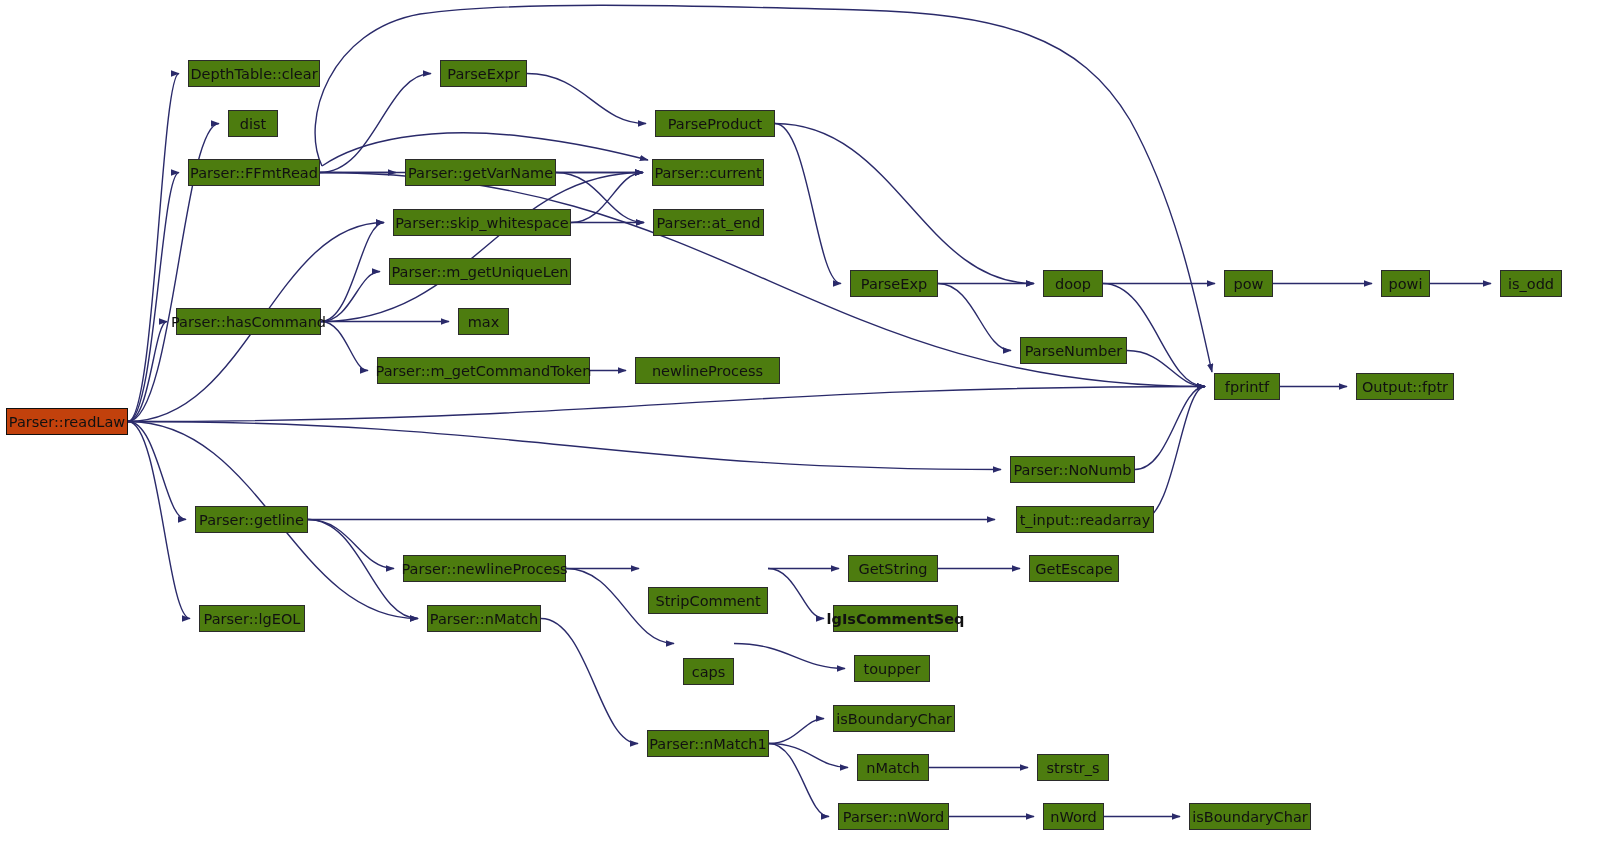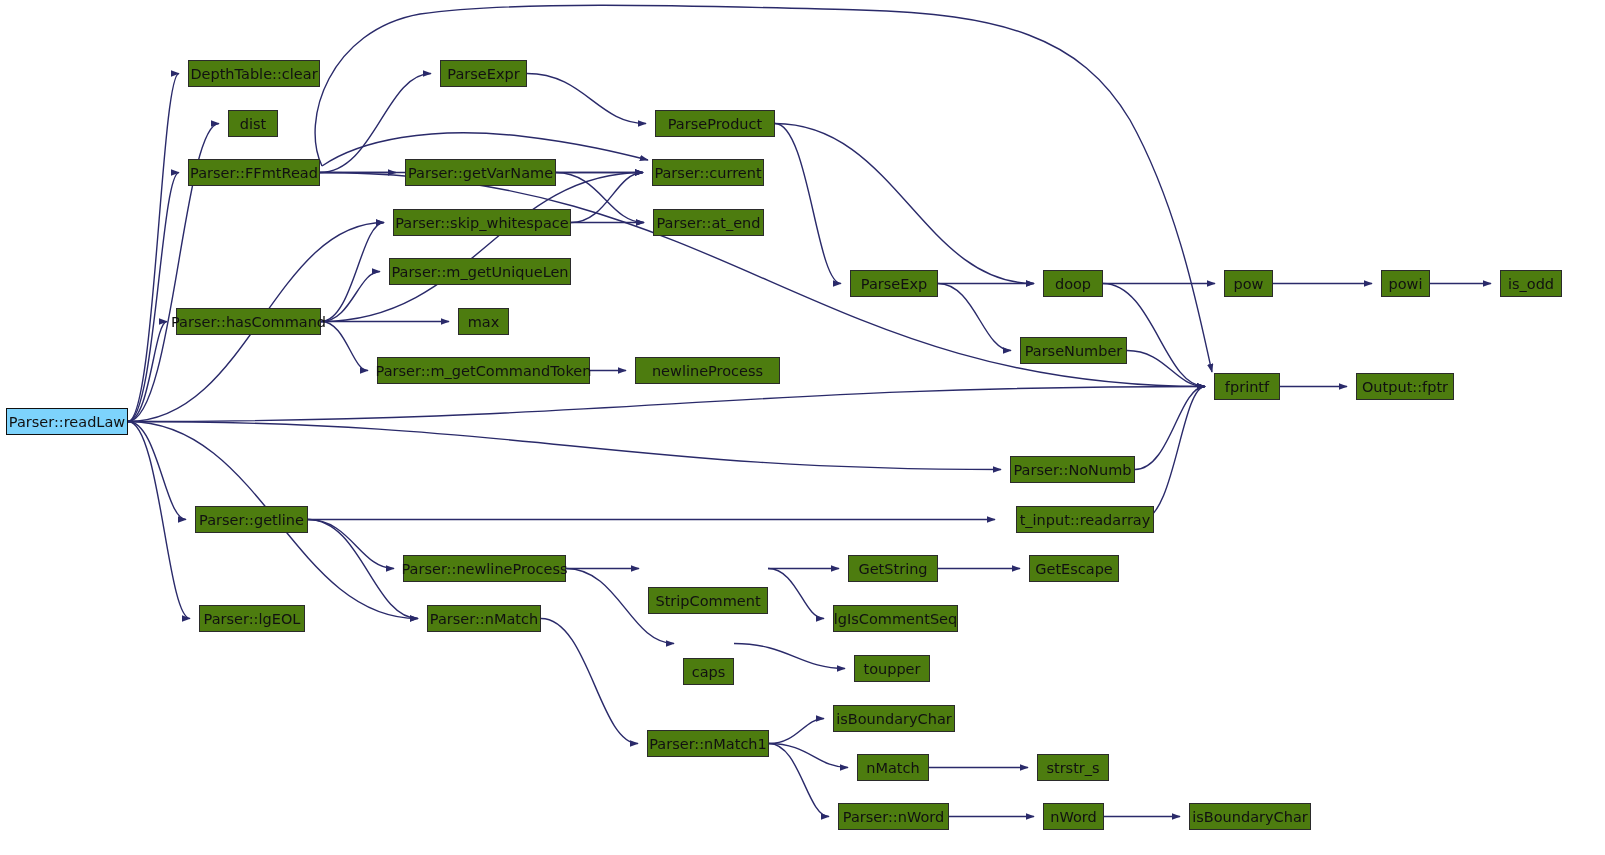--- a/index.html
+++ b/index.html
@@ -2,21 +2,21 @@
 <html><head>
 <meta charset="utf-8">
 <style>
   html,body{margin:0;padding:0;background:#ffffff;}
   #canvas{position:relative;width:1605px;height:855px;background:#ffffff;
           font-family:"DejaVu Sans","Liberation Sans",sans-serif;overflow:hidden;}
   #edges{position:absolute;left:0;top:0;width:1605px;height:855px;}
   .node{position:absolute;box-sizing:border-box;border:1px solid #2b2b2b;
         background:#4d7c0f;display:flex;align-items:center;justify-content:center;
         font-size:14.5px;color:#111111;white-space:nowrap;letter-spacing:0px;}
-  .node.root{background:#7dd3fc;border:1px solid #101010;}
+  .node.root{background:#c2410c;border:1px solid #101010;}
   .node span{pointer-events:none;}
 </style>
 </head>
 <body>
 
 <div id="canvas">
   <svg id="edges" viewBox="0 0 1605 855" xmlns="http://www.w3.org/2000/svg">
     <defs>
       <marker id="arrow" markerWidth="9" markerHeight="9" refX="8.2" refY="3.2" orient="auto" markerUnits="userSpaceOnUse">
         <path d="M0,0 L9,3.2 L0,6.4 z" fill="#2a2a6a"></path>
@@ -169,21 +169,21 @@
     </div>
     <div class="node" style="left: 648px; top: 555px; width: 120px; height: 27px; margin-top: 32px;">
       <span>StripComment</span>
     </div>
     <div class="node" style="left: 683px; top: 630px; width: 51px; height: 27px; margin-top: 28px;">
       <span>caps</span>
     </div>
     <div class="node" style="left: 848px; top: 555px; width: 90px; height: 27px;">
       <span>GetString</span>
     </div>
-    <div class="node" style="left: 833px; top: 605px; width: 125px; height: 27px;">
+    <div class="node" style="left: 833px; top: 605px; width: 125px; height: 27px; font-weight: bold;">
       <span>lgIsCommentSeq</span>
     </div>
     <div class="node" style="left: 854px; top: 655px; width: 76px; height: 27px;">
       <span>toupper</span>
     </div>
     <div class="node" style="left: 1029px; top: 555px; width: 90px; height: 27px;">
       <span>GetEscape</span>
     </div>
     <div class="node" style="left: 647px; top: 730px; width: 122px; height: 27px;">
       <span>Parser::nMatch1</span>

